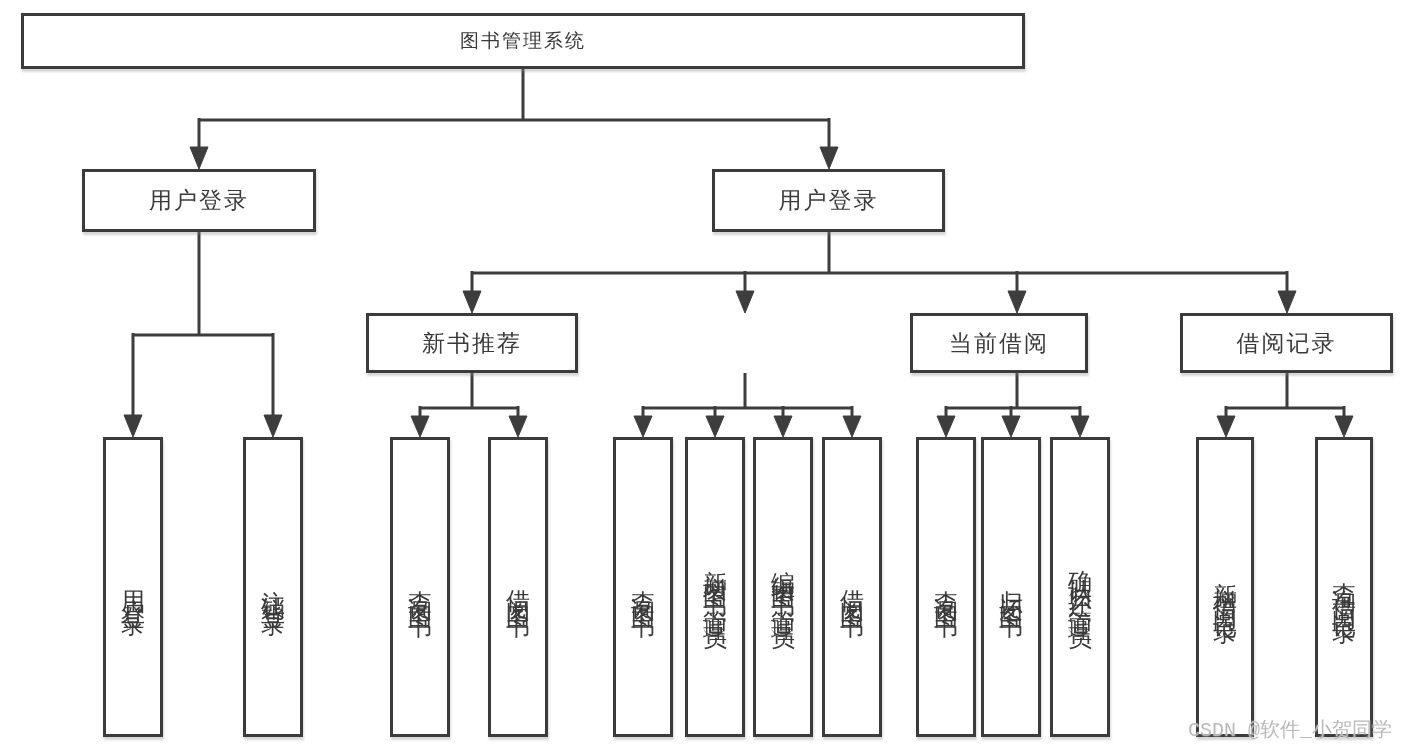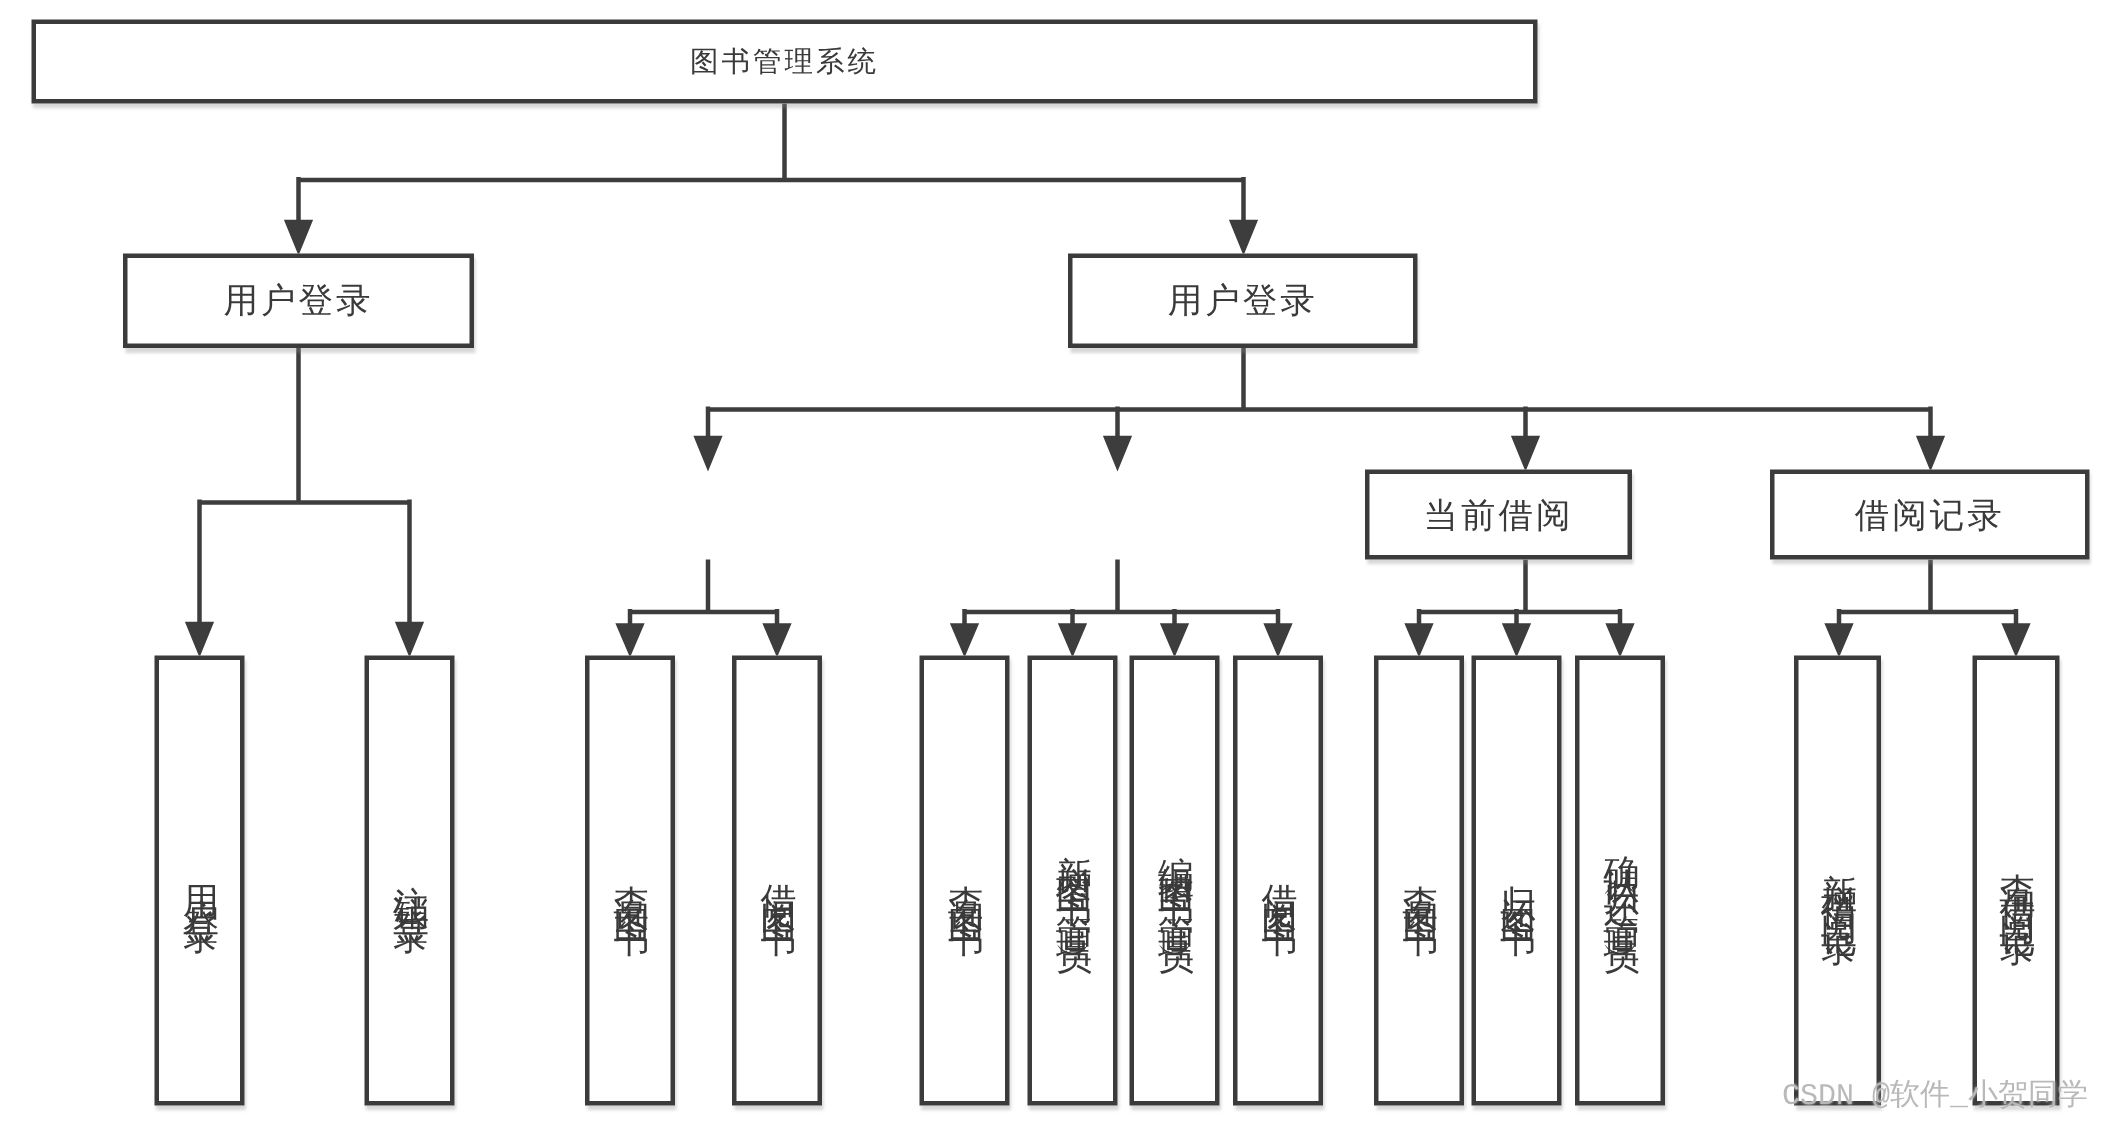--- a/index.html
+++ b/index.html
@@ -165,20 +165,23 @@
     <span class="lbl-title">图书管理系统</span>
   </div>
 
   <div class="node" style="left:82px;top:169px;width:234px;height:63px">
     <span class="lbl-h">用户登录</span>
   </div>
   <div class="node" style="left:712px;top:169px;width:233px;height:63px">
     <span class="lbl-h">用户登录</span>
   </div>
 
+  <div class="node" style="left:366px;top:313px;width:212px;height:60px">
+    <span class="lbl-h">新书推荐</span>
+  </div>
   <div class="node" style="left:910px;top:313px;width:178px;height:60px">
     <span class="lbl-h">当前借阅</span>
   </div>
   <div class="node" style="left:1180px;top:313px;width:213px;height:60px">
     <span class="lbl-h">借阅记录</span>
   </div>
 
   <div class="node" style="left:103px;top:437px;width:60px;height:300px">
     <span class="lbl-v">用户登录</span>
   </div>

